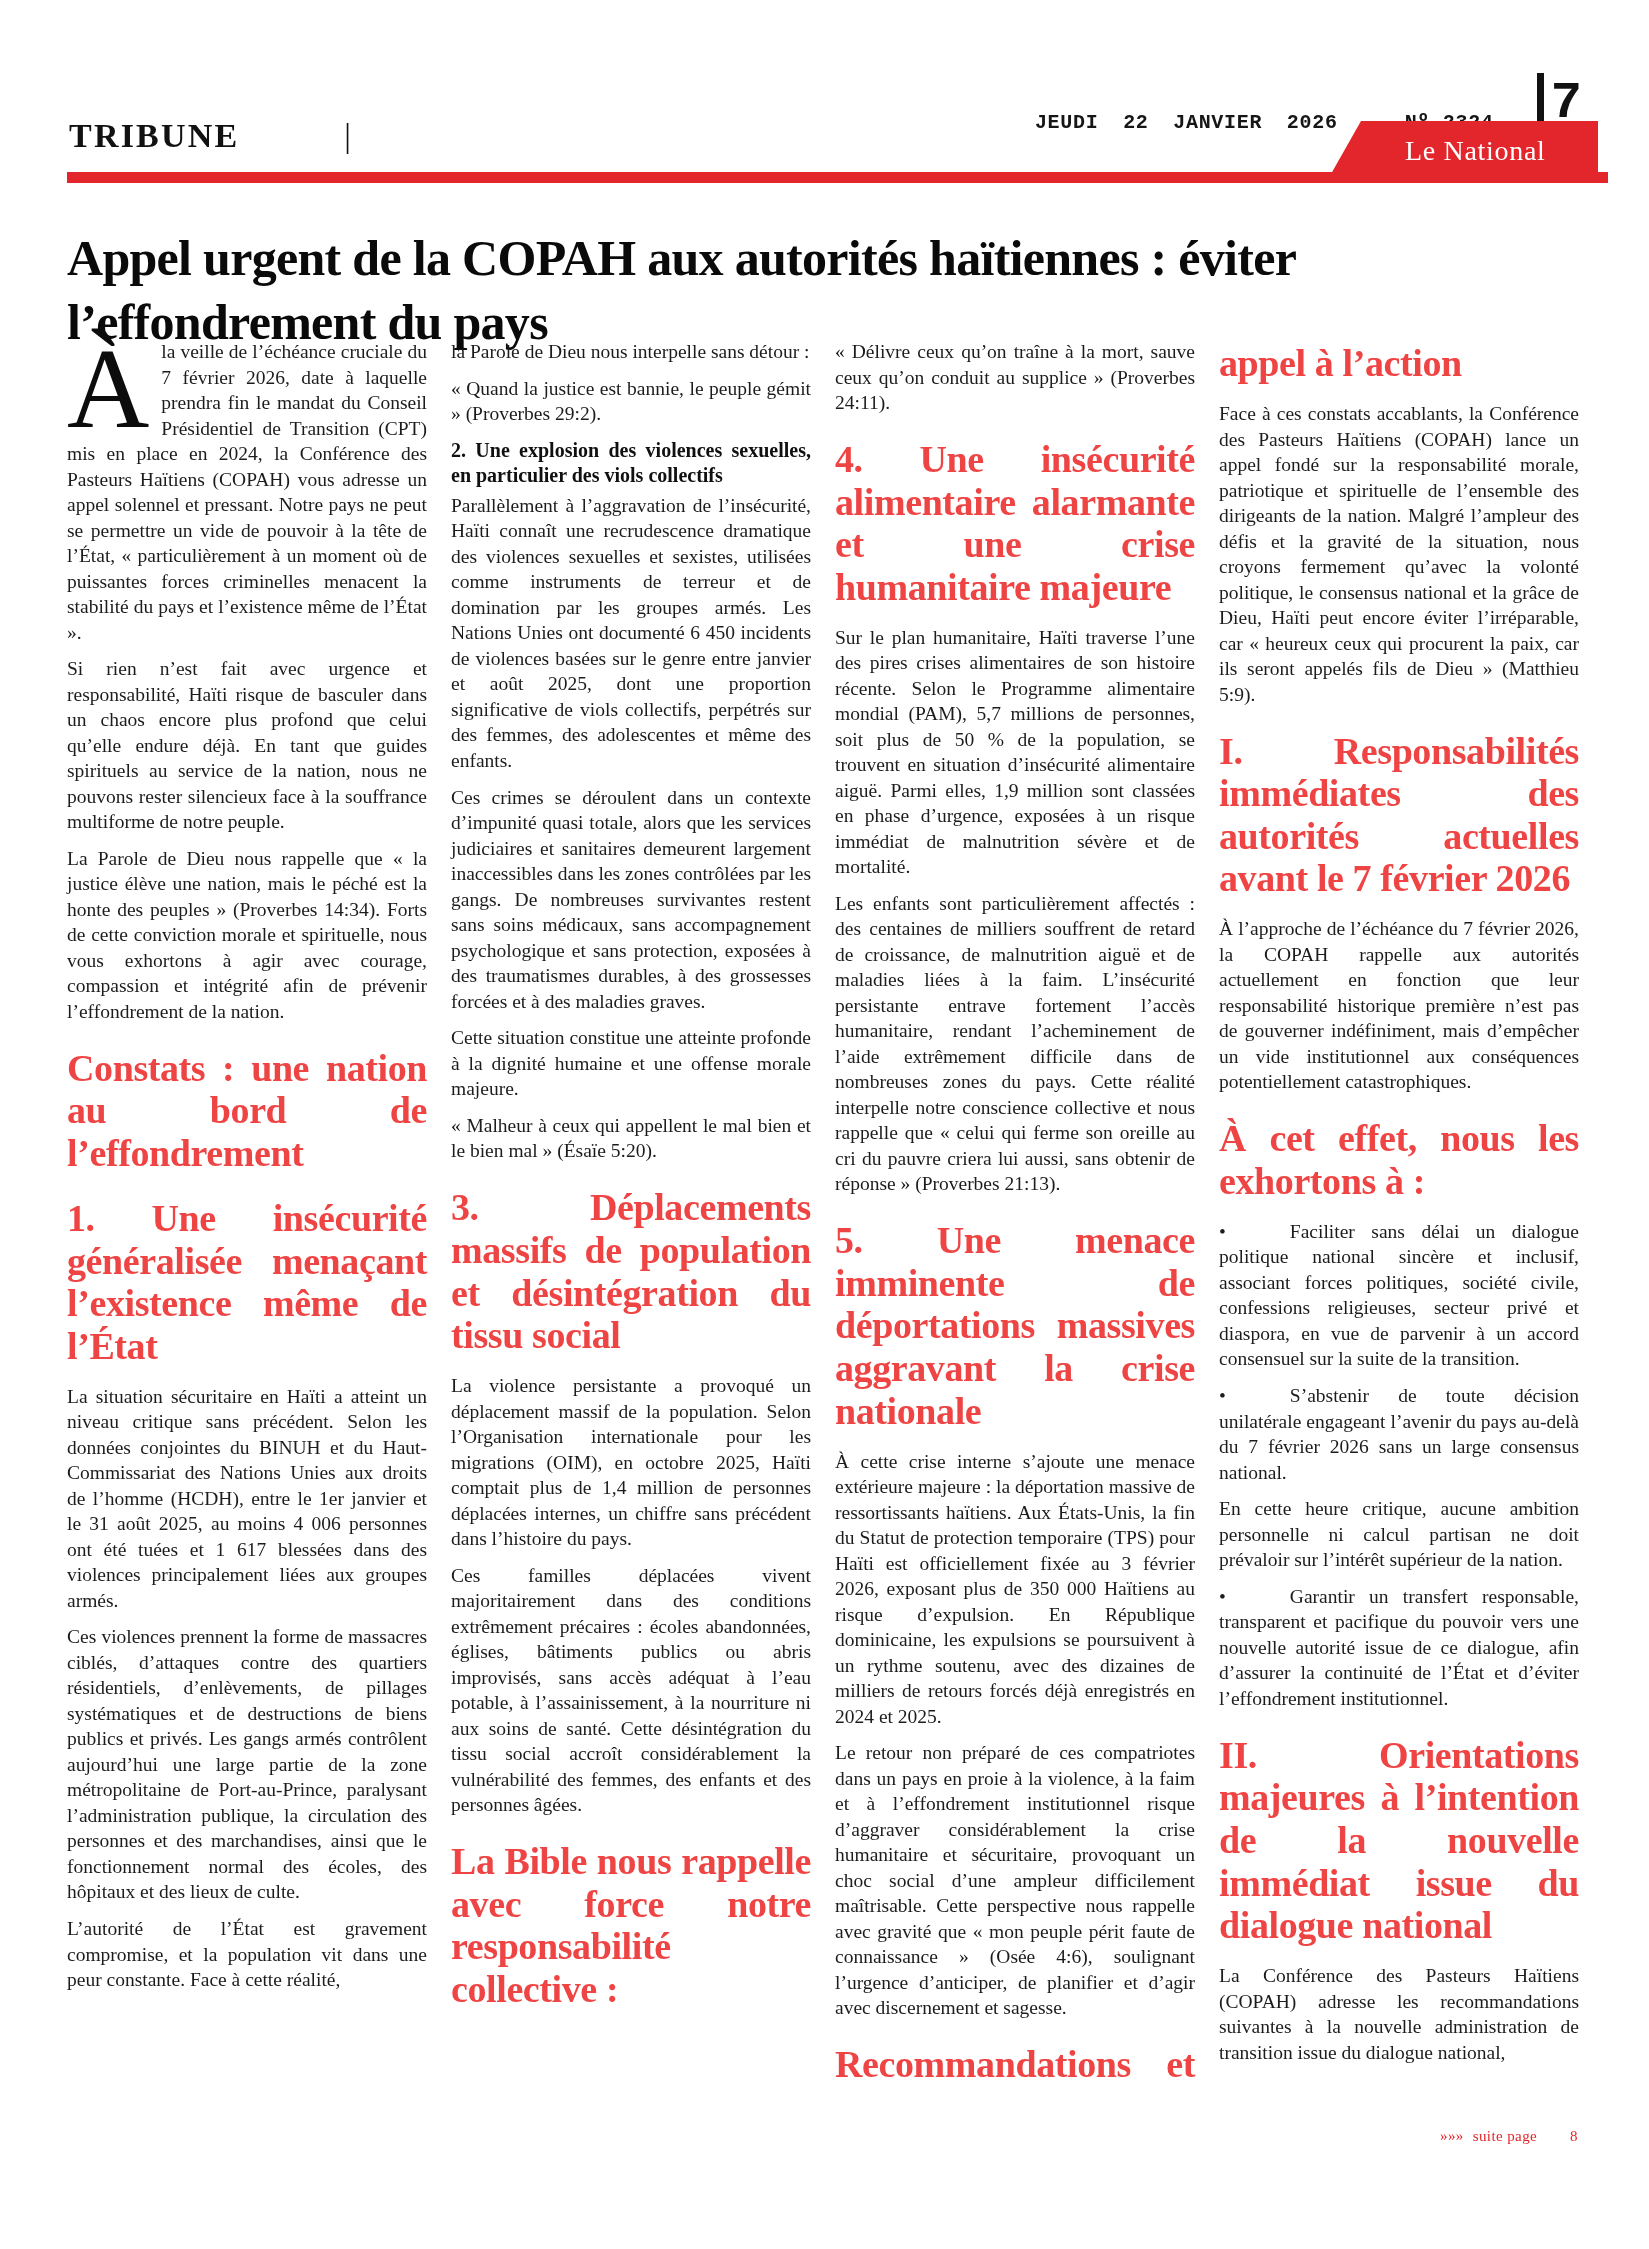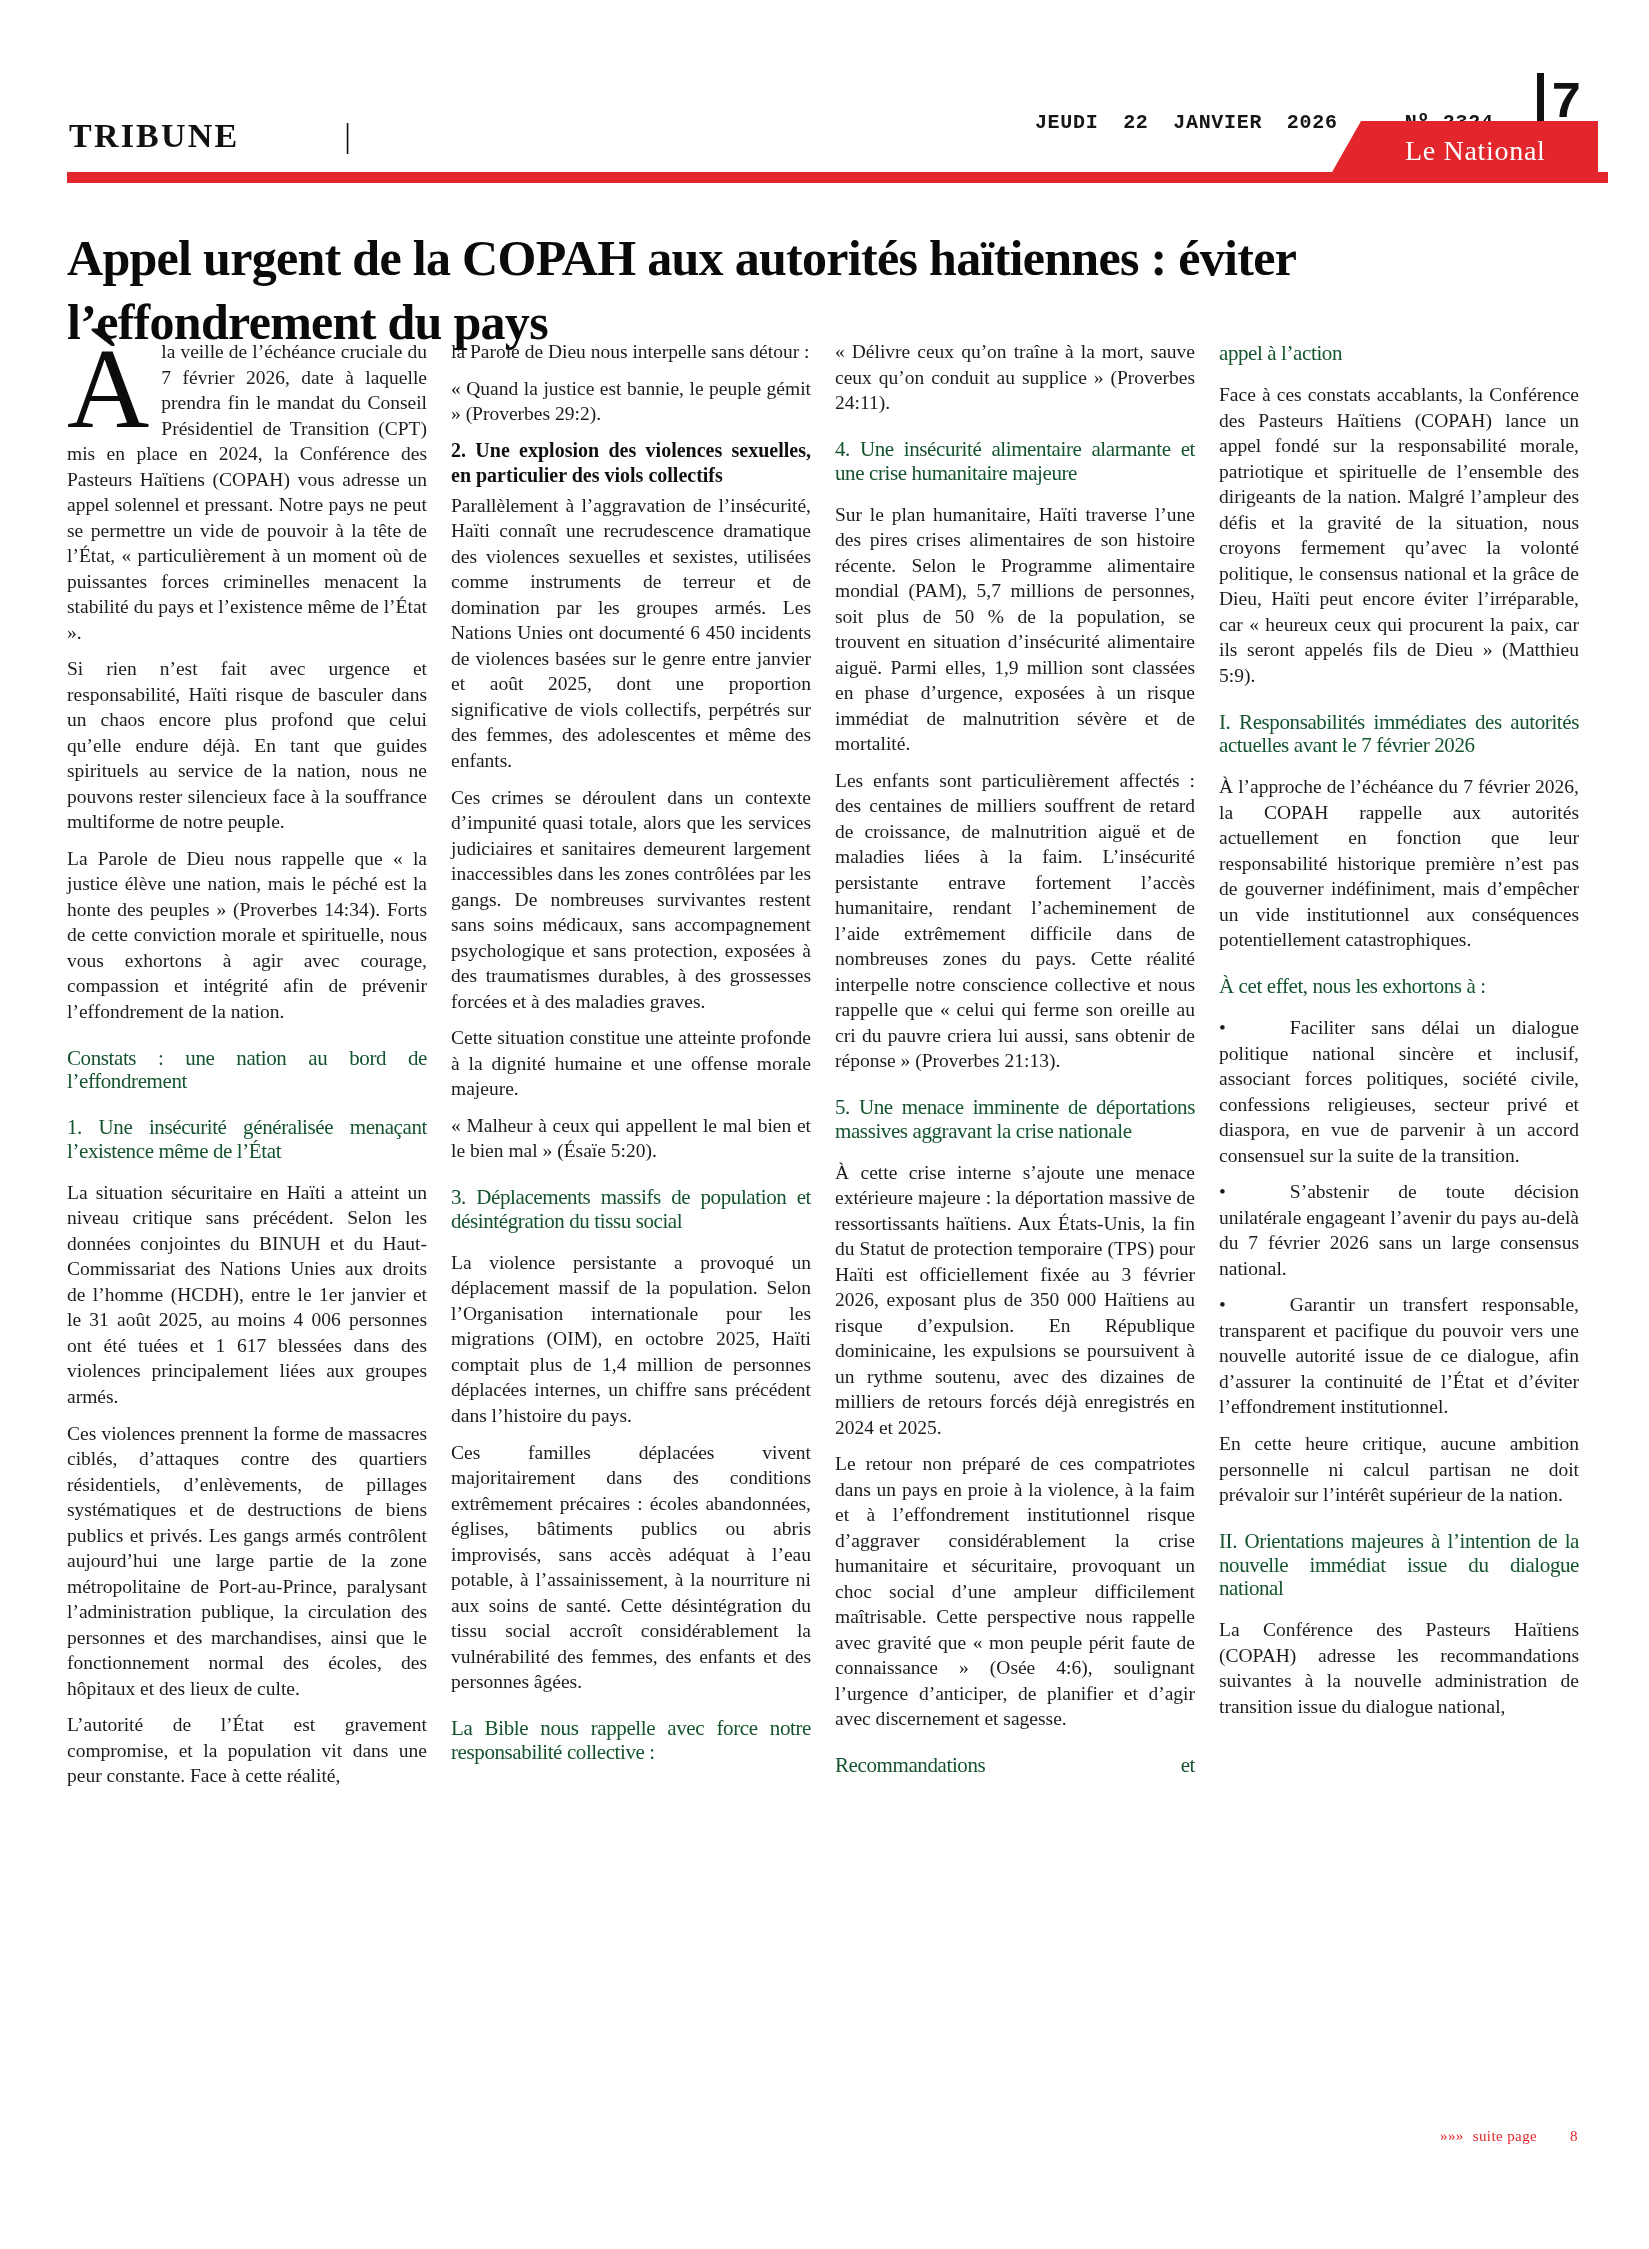--- a/index.html
+++ b/index.html
@@ -41,22 +41,22 @@
   }
   
   .columns { position:absolute; left:67px; top:339px; display:flex; gap:24px; }
   .col {
     width:360px; font-size:19.5px; line-height:25.5px; text-align:justify; color:#1c1c1c;
     hyphens:none; overflow-wrap:break-word;
   }
   .col .p { margin:0 0 11.2px 0; }
   .col p:last-child { margin-bottom:0; }
   .h2 {
-    font-size:21px; line-height:1.12; font-weight:400; letter-spacing:-0.4px;
-    text-align:justify; color:#14532d; margin:22.5px 0 16.5px 0;
+    font-size:38px; line-height:1.12; font-weight:700; letter-spacing:-0.4px;
+    text-align:justify; color:#ef4444; margin:22.5px 0 16.5px 0;
   }
   .h2.stretch { text-align-last:justify; }
   .col > .h2:first-child { margin-top:3px; }
   .h3 {
     font-size:20px; line-height:25.5px; font-weight:700; text-align:justify;
     color:#101010; margin:3px 0 4px 0;
   }
   .dropcap {
     float:left; font-size:114px; line-height:81px; font-weight:400;
     padding:9px 12px 0 0; color:#0c0c0c;
@@ -133,22 +133,22 @@
         <h2 class="h2 stretch">Recommandations et</h2>
       </div>
       <div class="col">
         <h2 class="h2">appel à l’action</h2>
         <p class="p">Face à ces constats accablants, la Conférence des Pasteurs Haïtiens (COPAH) lance un appel fondé sur la responsabilité morale, patriotique et spirituelle de l’ensemble des dirigeants de la nation. Malgré l’ampleur des défis et la gravité de la situation, nous croyons fermement qu’avec la volonté politique, le consensus national et la grâce de Dieu, Haïti peut encore éviter l’irréparable, car « heureux ceux qui procurent la paix, car ils seront appelés fils de Dieu » (Matthieu 5:9).</p>
         <h2 class="h2">I. Responsabilités immédiates des autorités actuelles avant le 7 février 2026</h2>
         <p class="p">À l’approche de l’échéance du 7 février 2026, la COPAH rappelle aux autorités actuellement en fonction que leur responsabilité historique première n’est pas de gouverner indéfiniment, mais d’empêcher un vide institutionnel aux conséquences potentiellement catastrophiques.</p>
         <h2 class="h2">À cet effet, nous les exhortons à :</h2>
         <p class="p"><span class="bullet-dot">•</span><span class="bullet-gap"></span>Faciliter sans délai un dialogue politique national sincère et inclusif, associant forces politiques, société civile, confessions religieuses, secteur privé et diaspora, en vue de parvenir à un accord consensuel sur la suite de la transition.</p>
         <p class="p"><span class="bullet-dot">•</span><span class="bullet-gap"></span>S’abstenir de toute décision unilatérale engageant l’avenir du pays au-delà du 7 février 2026 sans un large consensus national.</p>
+        <p class="p">En cette heure critique, aucune ambition personnelle ni calcul partisan ne doit prévaloir sur l’intérêt supérieur de la nation.</p>
         <p class="p"><span class="bullet-dot">•</span><span class="bullet-gap"></span>Garantir un transfert responsable, transparent et pacifique du pouvoir vers une nouvelle autorité issue de ce dialogue, afin d’assurer la continuité de l’État et d’éviter l’effondrement institutionnel.</p>
-        <p class="p">En cette heure critique, aucune ambition personnelle ni calcul partisan ne doit prévaloir sur l’intérêt supérieur de la nation.</p>
         <h2 class="h2">II. Orientations majeures à l’intention de la nouvelle immédiat issue du dialogue national</h2>
         <p class="p">La Conférence des Pasteurs Haïtiens (COPAH) adresse les recommandations suivantes à la nouvelle administration de transition issue du dialogue national,</p>
       </div>
     </main>
 
   <div class="continuation">
     <span>»»»</span><span class="cont-label">suite page</span><span class="cont-page">8</span>
   </div>
 
 </div>

